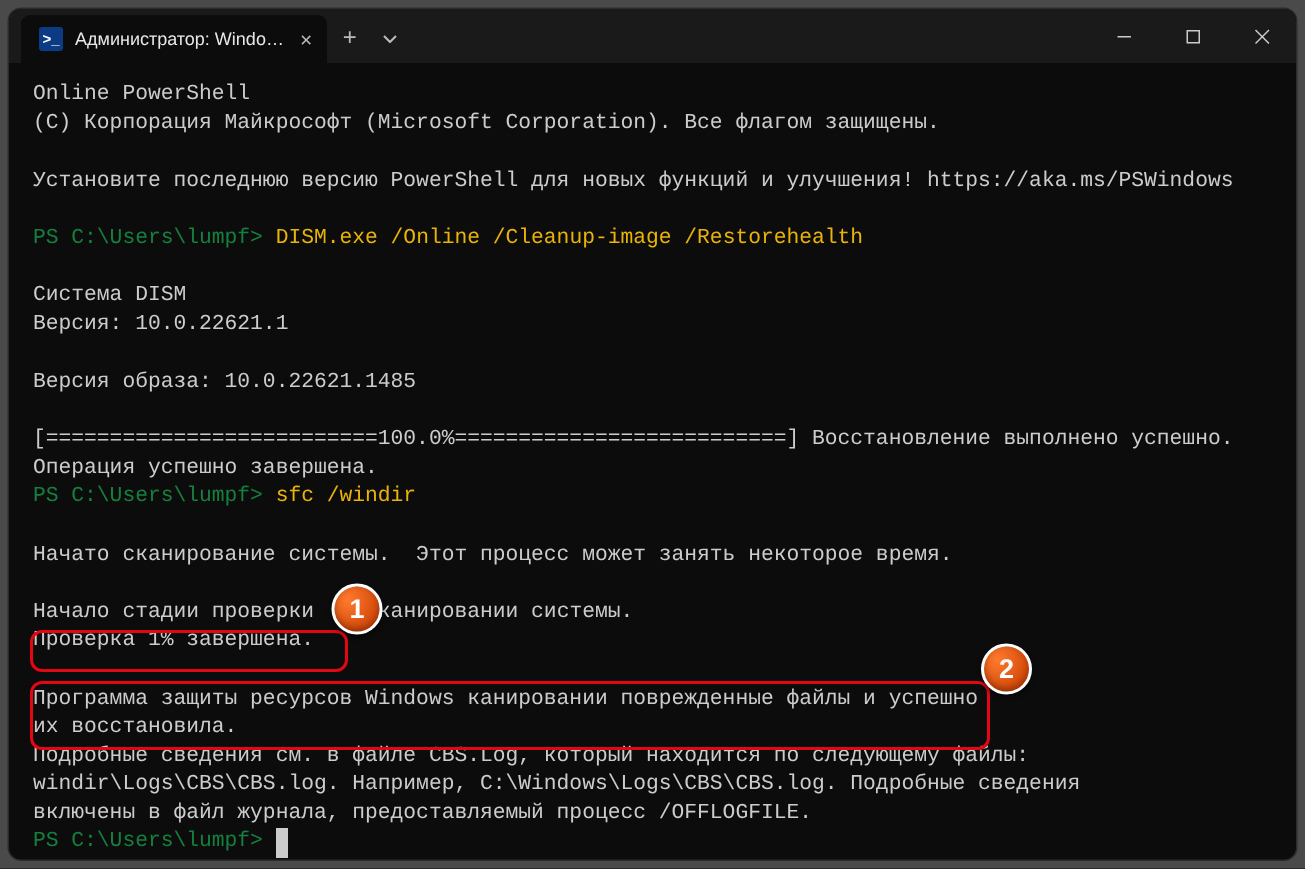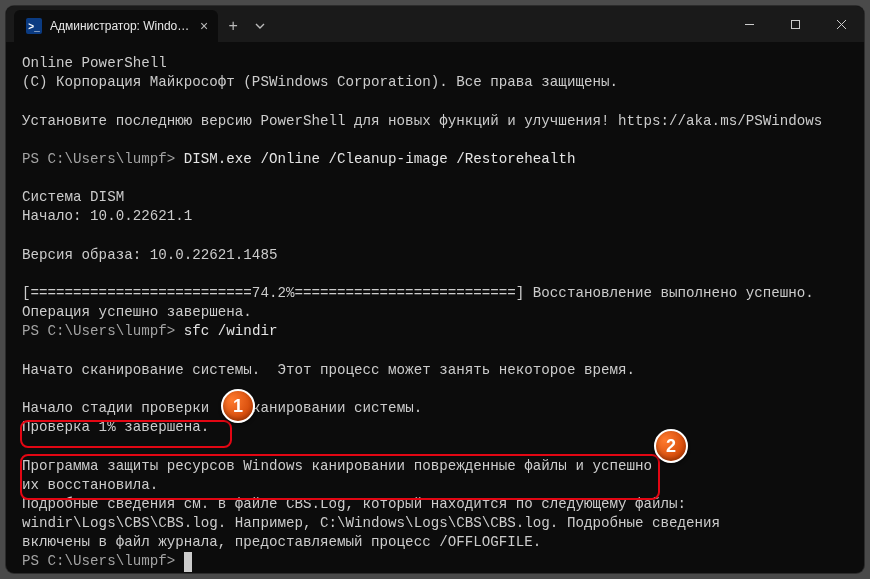--- a/index.html
+++ b/index.html
@@ -96,22 +96,22 @@
   }
   .winbtn svg { stroke: #ccc; }
   .terminal {
     padding: 12px 16px 16px 16px;
     color: #cccccc;
     font-size: 14.2px;
     line-height: 1.35;
     white-space: pre-wrap;
     font-family: Consolas, 'Courier New', monospace;
   }
-  .yellow { color: #e5e5e5; }
-  .prompt { color: #a3a3a3; }
+  .yellow { color: #eab308; }
+  .prompt { color: #15803d; }
   .callout {
     position: absolute;
     border: 2.5px solid #e30613;
     border-radius: 8px;
   }
   .badge {
     position: absolute;
     width: 30px;
     height: 30px;
     border-radius: 50%;
@@ -163,32 +163,32 @@
     </div>
     <div class="winbtn">
       <svg width="11" height="11">
           <line x1="1" y1="1" x2="10" y2="10" stroke-width="1"></line>
           <line x1="10" y1="1" x2="1" y2="10" stroke-width="1"></line>
         </svg>
     </div>
   </div>
 
   <div class="terminal"><span>Online PowerShell</span>
-<span>(C) Корпорация Майкрософт (PSWindows Corporation). Все права защищены.</span>
+<span>(C) Корпорация Майкрософт (Microsoft Corporation). Все флагом защищены.</span>
 
 <span>Установите последнюю версию PowerShell для новых функций и улучшения! https://aka.ms/PSWindows</span>
 
 <span class="prompt">PS C:\Users\lumpf&gt; </span><span class="yellow">DISM.exe /Online /Cleanup-image /Restorehealth</span>
 
 <span>Cистема DISM</span>
-<span>Начало: 10.0.22621.1</span>
+<span>Версия: 10.0.22621.1</span>
 
 <span>Версия образа: 10.0.22621.1485</span>
 
-<span>[==========================74.2%==========================] Восстановление выполнено успешно.</span>
+<span>[==========================100.0%==========================] Восстановление выполнено успешно.</span>
 <span>Операция успешно завершена.</span>
 <span class="prompt">PS C:\Users\lumpf&gt; </span><span class="yellow">sfc /windir</span>
 
 <span>Начато сканирование системы.  Этот процесс может занять некоторое время.</span>
 
 <span>Начало стадии проверки </span>    <span>канировании системы.</span>
 <span>Проверка 1% завершена.</span>
 
 <span>Программа защиты ресурсов Windows канировании поврежденные файлы и успешно</span>
 <span>их восстановила.</span>

